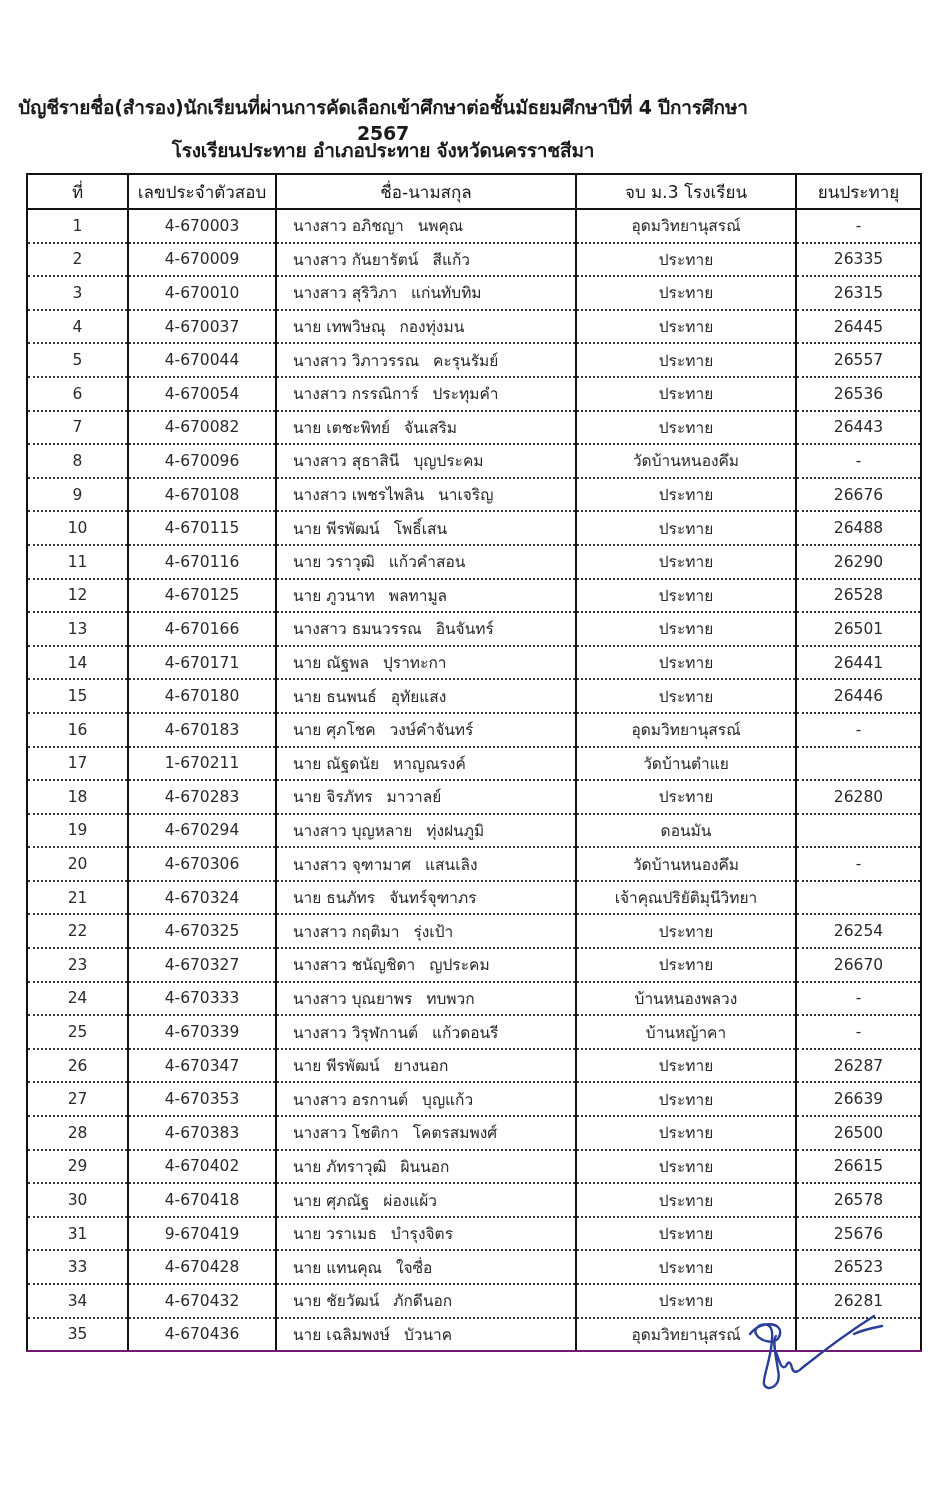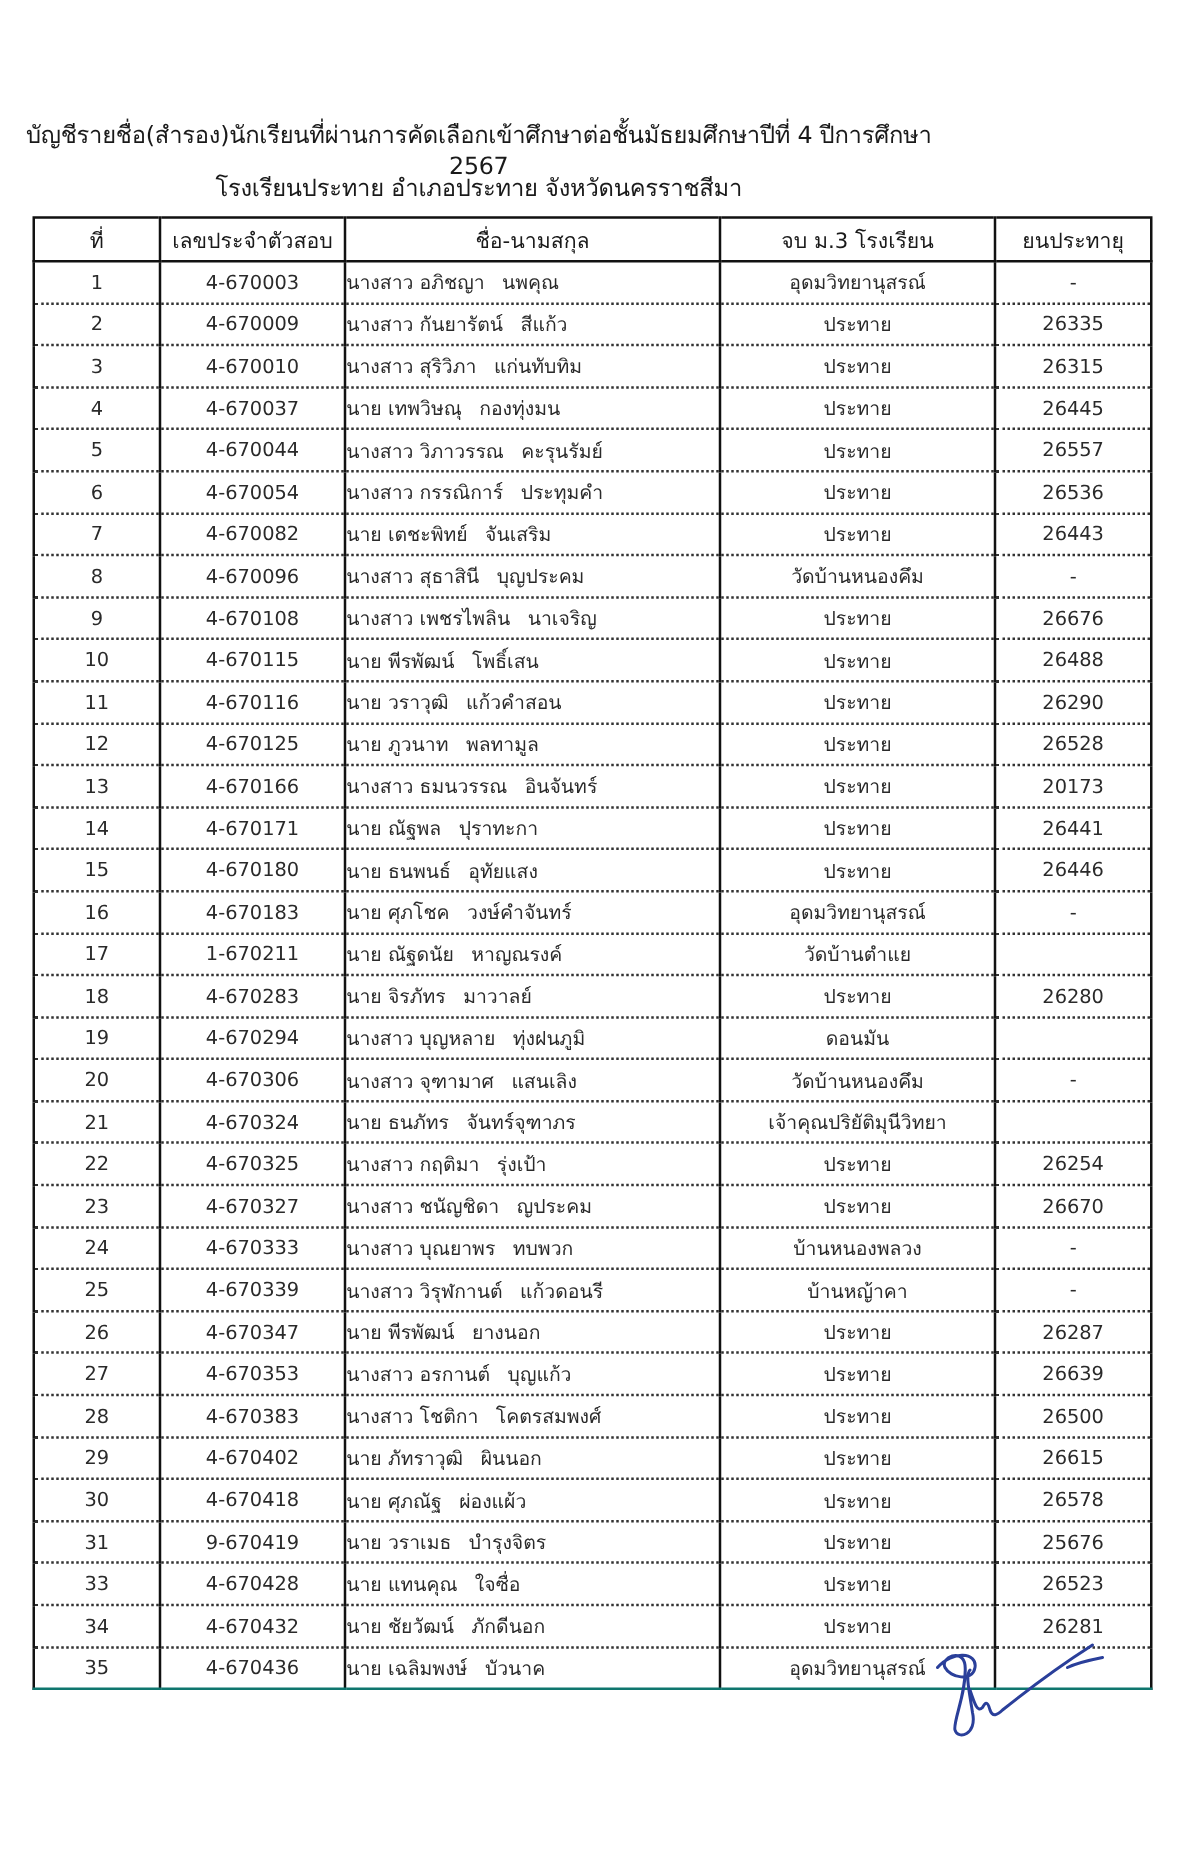--- a/index.html
+++ b/index.html
@@ -1,32 +1,32 @@
 <!DOCTYPE html>
 <html><head>
 <meta charset="utf-8">
 <style>
   html, body { margin: 0; padding: 0; background: #ffffff; }
   body { width: 948px; height: 1500px; position: relative; overflow: hidden;
          font-family: "DejaVu Sans", "Liberation Sans", sans-serif; color: #222; }
   .title { position: absolute; left: 0; width: 766px; text-align: center;
-           font-weight: normal; font-size: 19px; color: #1a1a1a; letter-spacing: -0.2px; }
+           font-weight: bold; font-size: 19px; color: #1a1a1a; letter-spacing: -0.2px; }
   .t1 { top: 92px; }
   .t2 { top: 135px; }
   table { position: absolute; left: 26px; top: 173px; width: 894px;
           border-collapse: collapse; border: 2px solid #111; table-layout: fixed; }
   col.c1 { width: 101px; } col.c2 { width: 148px; } col.c3 { width: 300px; }
   col.c4 { width: 220px; } col.c5 { width: 125px; }
   th, td { border-left: 2px solid #111; border-right: 2px solid #111; padding: 0;
            font-size: 15.5px; white-space: nowrap; overflow: hidden; }
   th { height: 33px; font-weight: normal; font-size: 17px; text-align: center;
        border-bottom: 2px solid #111; color: #1a1a1a; }
   td { height: 31.6px; border-bottom: 2px dotted #333; text-align: center; color: #2a2a2a; }
-  tr:last-child td { border-bottom: 2px solid #0f766e; }
-  td.name { text-align: left; padding-left: 0; }
+  tr:last-child td { border-bottom: 2px solid #701a75; }
+  td.name { text-align: left; padding-left: 16px; }
   td.name span.gap { display: inline-block; width: 14px; }
   .signature { position: absolute; left: 742px; top: 1312px; width: 150px; height: 80px; }
 </style>
 </head>
 <body>
 
 <div class="title t1">บัญชีรายชื่อ(สำรอง)นักเรียนที่ผ่านการคัดเลือกเข้าศึกษาต่อชั้นมัธยมศึกษาปีที่ 4 ปีการศึกษา 2567</div>
 <div class="title t2">โรงเรียนประทาย  อำเภอประทาย  จังหวัดนครราชสีมา</div>
 
 <table>
@@ -129,21 +129,21 @@
         <td>4-670125</td>
         <td class="name"><span>นาย</span><span> </span><span>ภูวนาท</span><span class="gap"></span><span>พลทามูล</span></td>
         <td>ประทาย</td>
         <td>26528</td>
       </tr>
       <tr>
         <td>13</td>
         <td>4-670166</td>
         <td class="name"><span>นางสาว</span><span> </span><span>ธมนวรรณ</span><span class="gap"></span><span>อินจันทร์</span></td>
         <td>ประทาย</td>
-        <td>20173</td>
+        <td>26501</td>
       </tr>
       <tr>
         <td>14</td>
         <td>4-670171</td>
         <td class="name"><span>นาย</span><span> </span><span>ณัฐพล</span><span class="gap"></span><span>ปุราทะกา</span></td>
         <td>ประทาย</td>
         <td>26441</td>
       </tr>
       <tr>
         <td>15</td>

